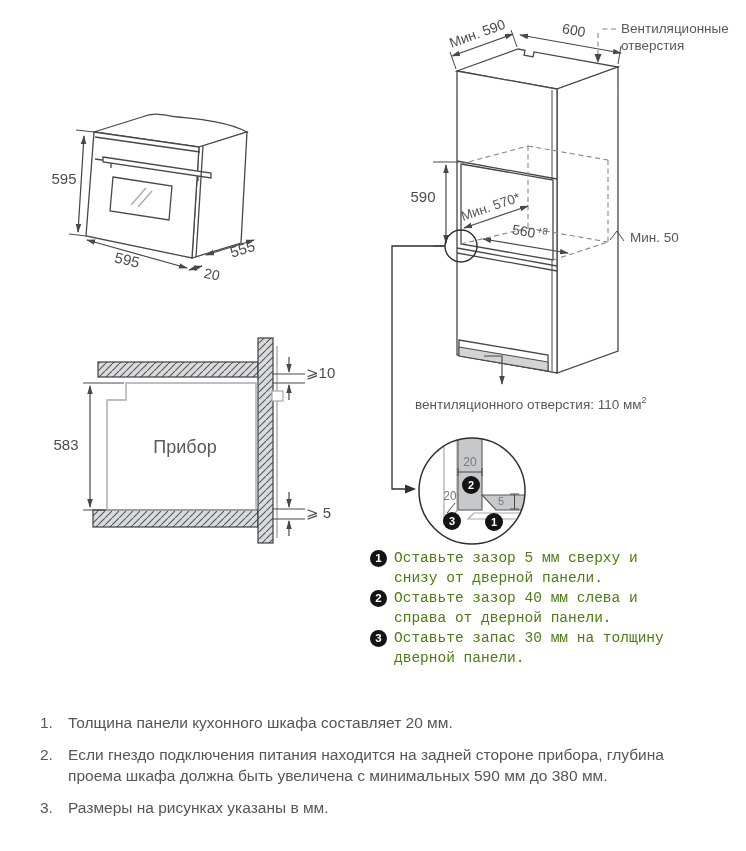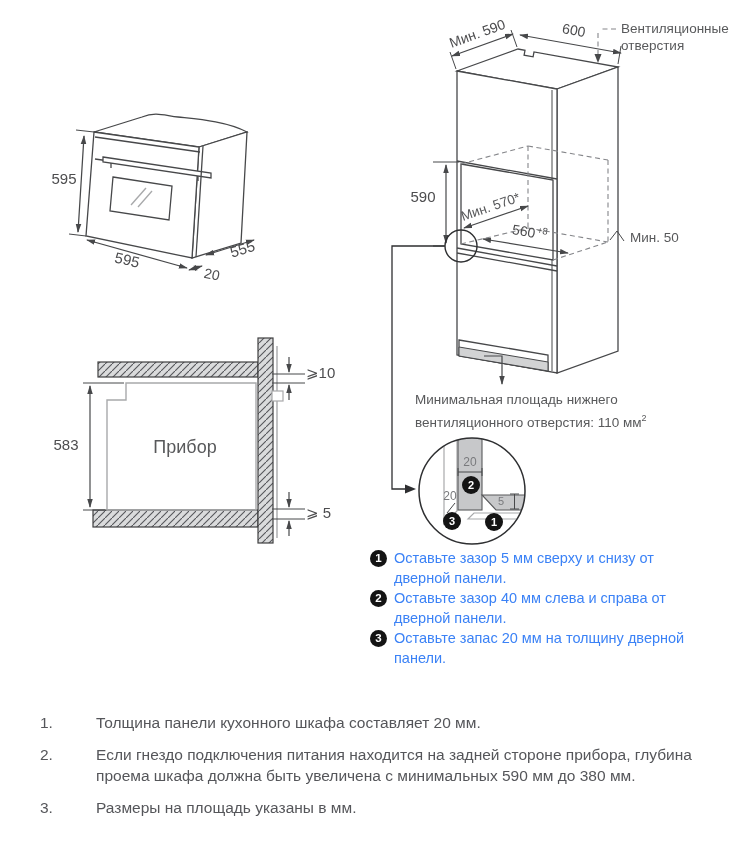--- a/index.html
+++ b/index.html
@@ -31,25 +31,25 @@
   .anch{text-anchor:middle;}
   
   .overlay{position:absolute;z-index:2;}
   .venttext{left:415px;top:391px;width:300px;font-size:13.5px;line-height:18px;color:#58595b;}
   .venttext sup{font-size:9px;}
   .legend{left:370px;top:548px;width:318px;}
   .legend-item{display:flex;align-items:flex-start;}
   .lmark{width:17px;height:17px;border-radius:50%;background:#141414;color:#fff;
          font-size:11.5px;font-weight:bold;text-align:center;line-height:17px;
          flex:0 0 17px;margin:2px 7px 0 0;}
-  .ltext{font-size:14.5px;line-height:20px;color:#3b82f6;}
+  .ltext{font-size:14.5px;line-height:20px;color:#4d7c0f;font-family:Liberation Mono, monospace;}
   .notes{left:40px;top:712px;width:690px;color:#55565a;}
   .note{display:flex;margin-bottom:11px;}
   .nnum{flex:0 0 28px;font-size:15.5px;line-height:21px;}
-  .ntext{font-size:15.5px;line-height:21px;max-width:650px;margin-left:28px;}
+  .ntext{font-size:15.5px;line-height:21px;max-width:650px;}
 </style>
 </head>
 <body>
 
 <div class="page">
 
 <svg width="746" height="700" viewBox="0 0 746 700">
   <defs>
     <marker id="ah" viewBox="0 0 10 7" refX="9" refY="3.5" markerWidth="9" markerHeight="6.3" orient="auto-start-reverse" markerUnits="userSpaceOnUse">
       <path d="M0,0.4 L10,3.5 L0,6.6 Z" fill="#47484a"></path>
@@ -241,47 +241,46 @@
       <line class="thin" x1="510" y1="509" x2="519" y2="509"></line>
     </g>
     <g>
       <circle class="mk" cx="494" cy="522" r="9"></circle>
       <text class="mkt" x="494" y="526">1</text>
     </g>
   </g>
 </svg>
 
 <div class="overlay venttext">
-  <div>Минимальная площадь нижнего</div>
   <div><span>вентиляционного отверстия: 110 мм</span><sup>2</sup></div>
 </div>
 
 <div class="overlay legend">
   <div class="legend-item">
     <span class="lmark">1</span>
     <span class="ltext">Оставьте зазор 5 мм сверху и снизу от дверной панели.</span>
   </div>
   <div class="legend-item">
     <span class="lmark">2</span>
     <span class="ltext">Оставьте зазор 40 мм слева и справа от дверной панели.</span>
   </div>
   <div class="legend-item">
     <span class="lmark">3</span>
-    <span class="ltext">Оставьте запас 20 мм на толщину дверной панели.</span>
+    <span class="ltext">Оставьте запас 30 мм на толщину дверной панели.</span>
   </div>
 </div>
 
 <div class="overlay notes">
   <div class="note">
     <span class="nnum">1.</span>
     <span class="ntext">Толщина панели кухонного шкафа составляет 20 мм.</span>
   </div>
   <div class="note">
     <span class="nnum">2.</span>
     <span class="ntext">Если гнездо подключения питания находится на задней стороне прибора, глубина проема шкафа должна быть увеличена с минимальных 590 мм до 380 мм.</span>
   </div>
   <div class="note">
     <span class="nnum">3.</span>
-    <span class="ntext">Размеры на площадь указаны в мм.</span>
+    <span class="ntext">Размеры на рисунках указаны в мм.</span>
   </div>
 </div>
 
 </div>
 
 </body></html>

